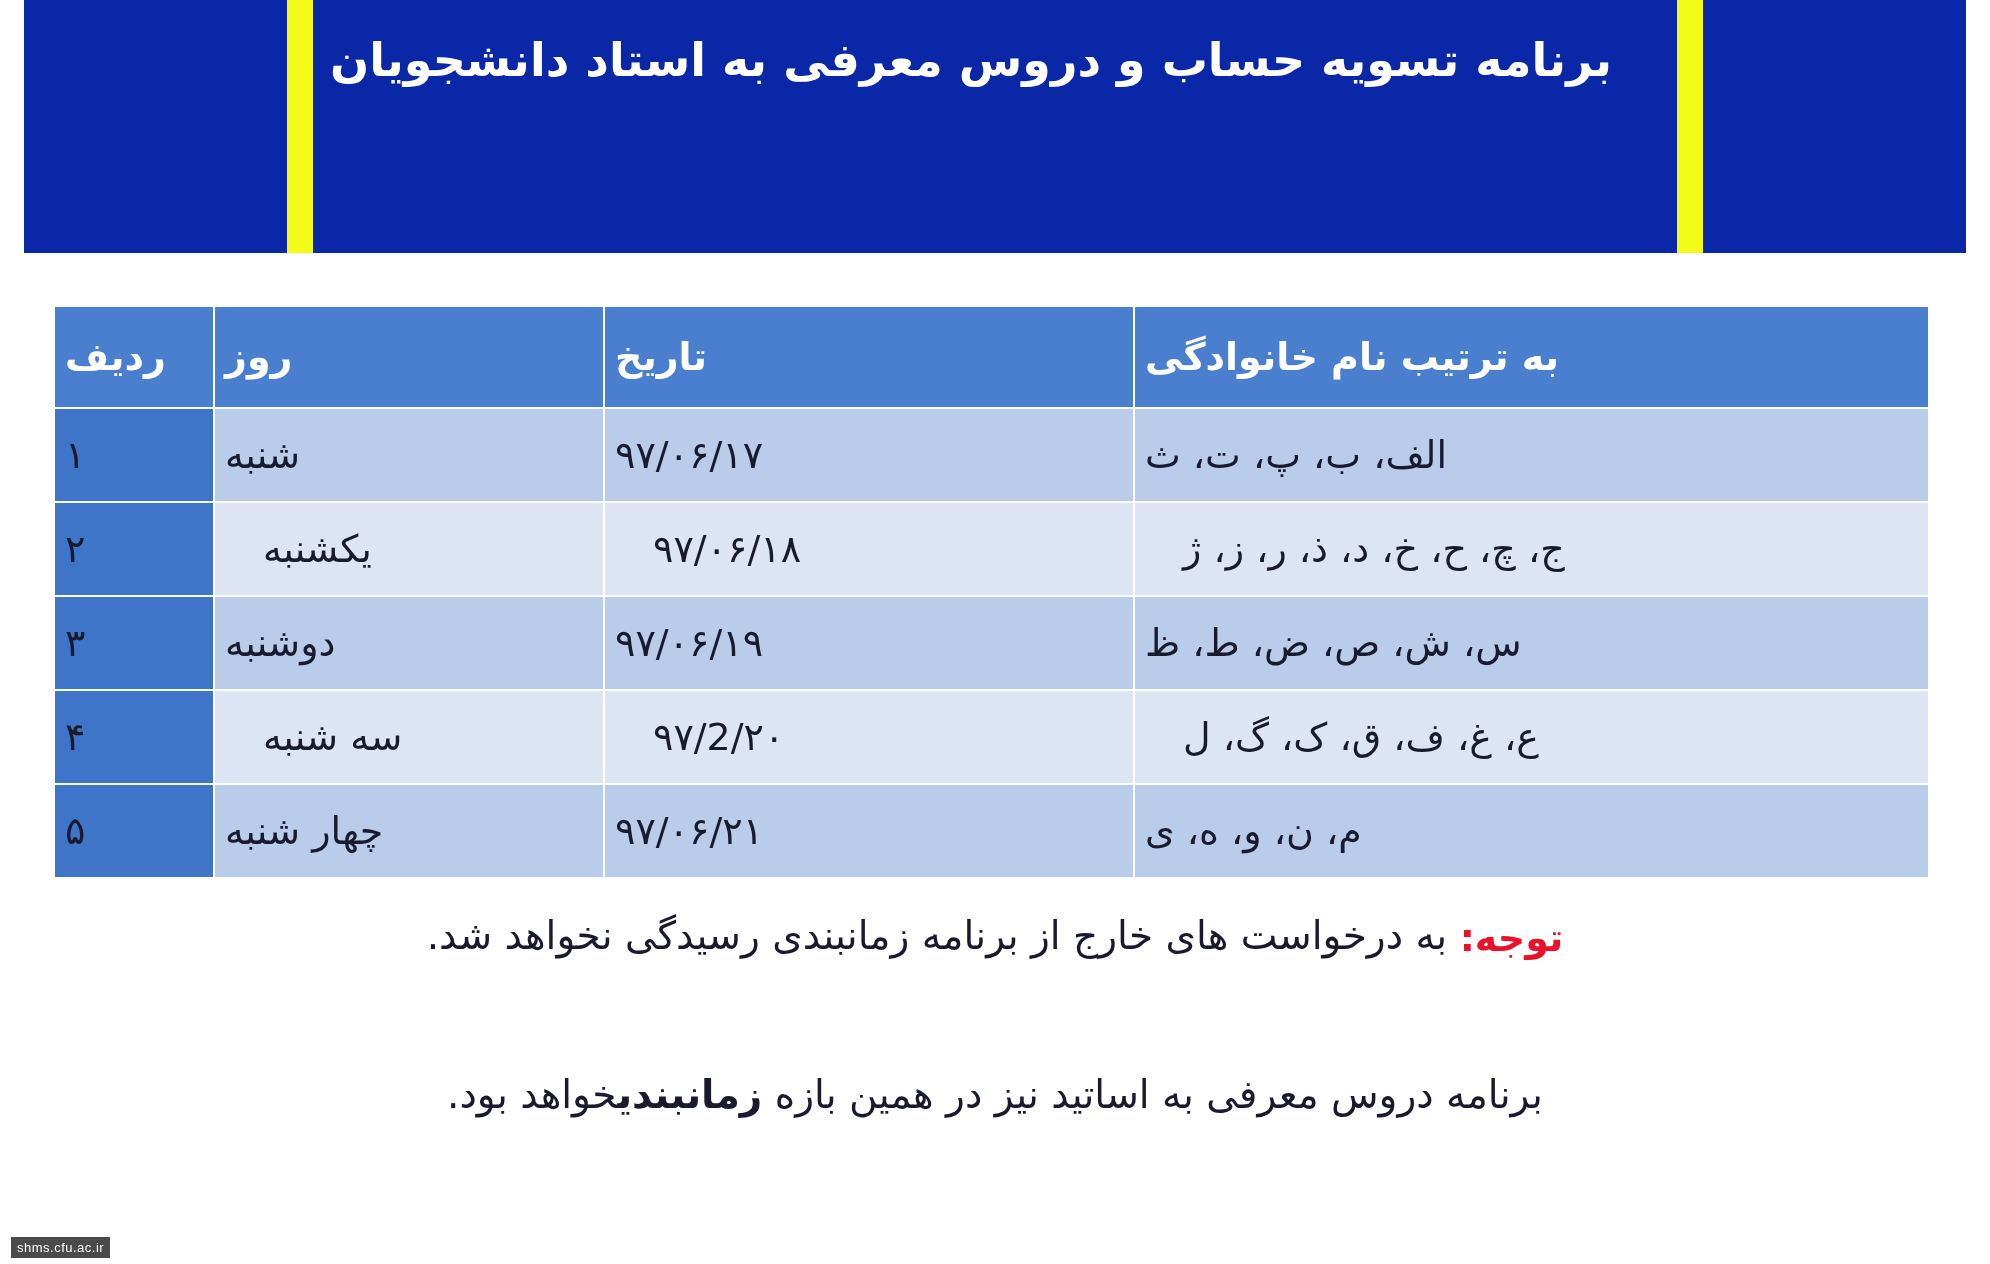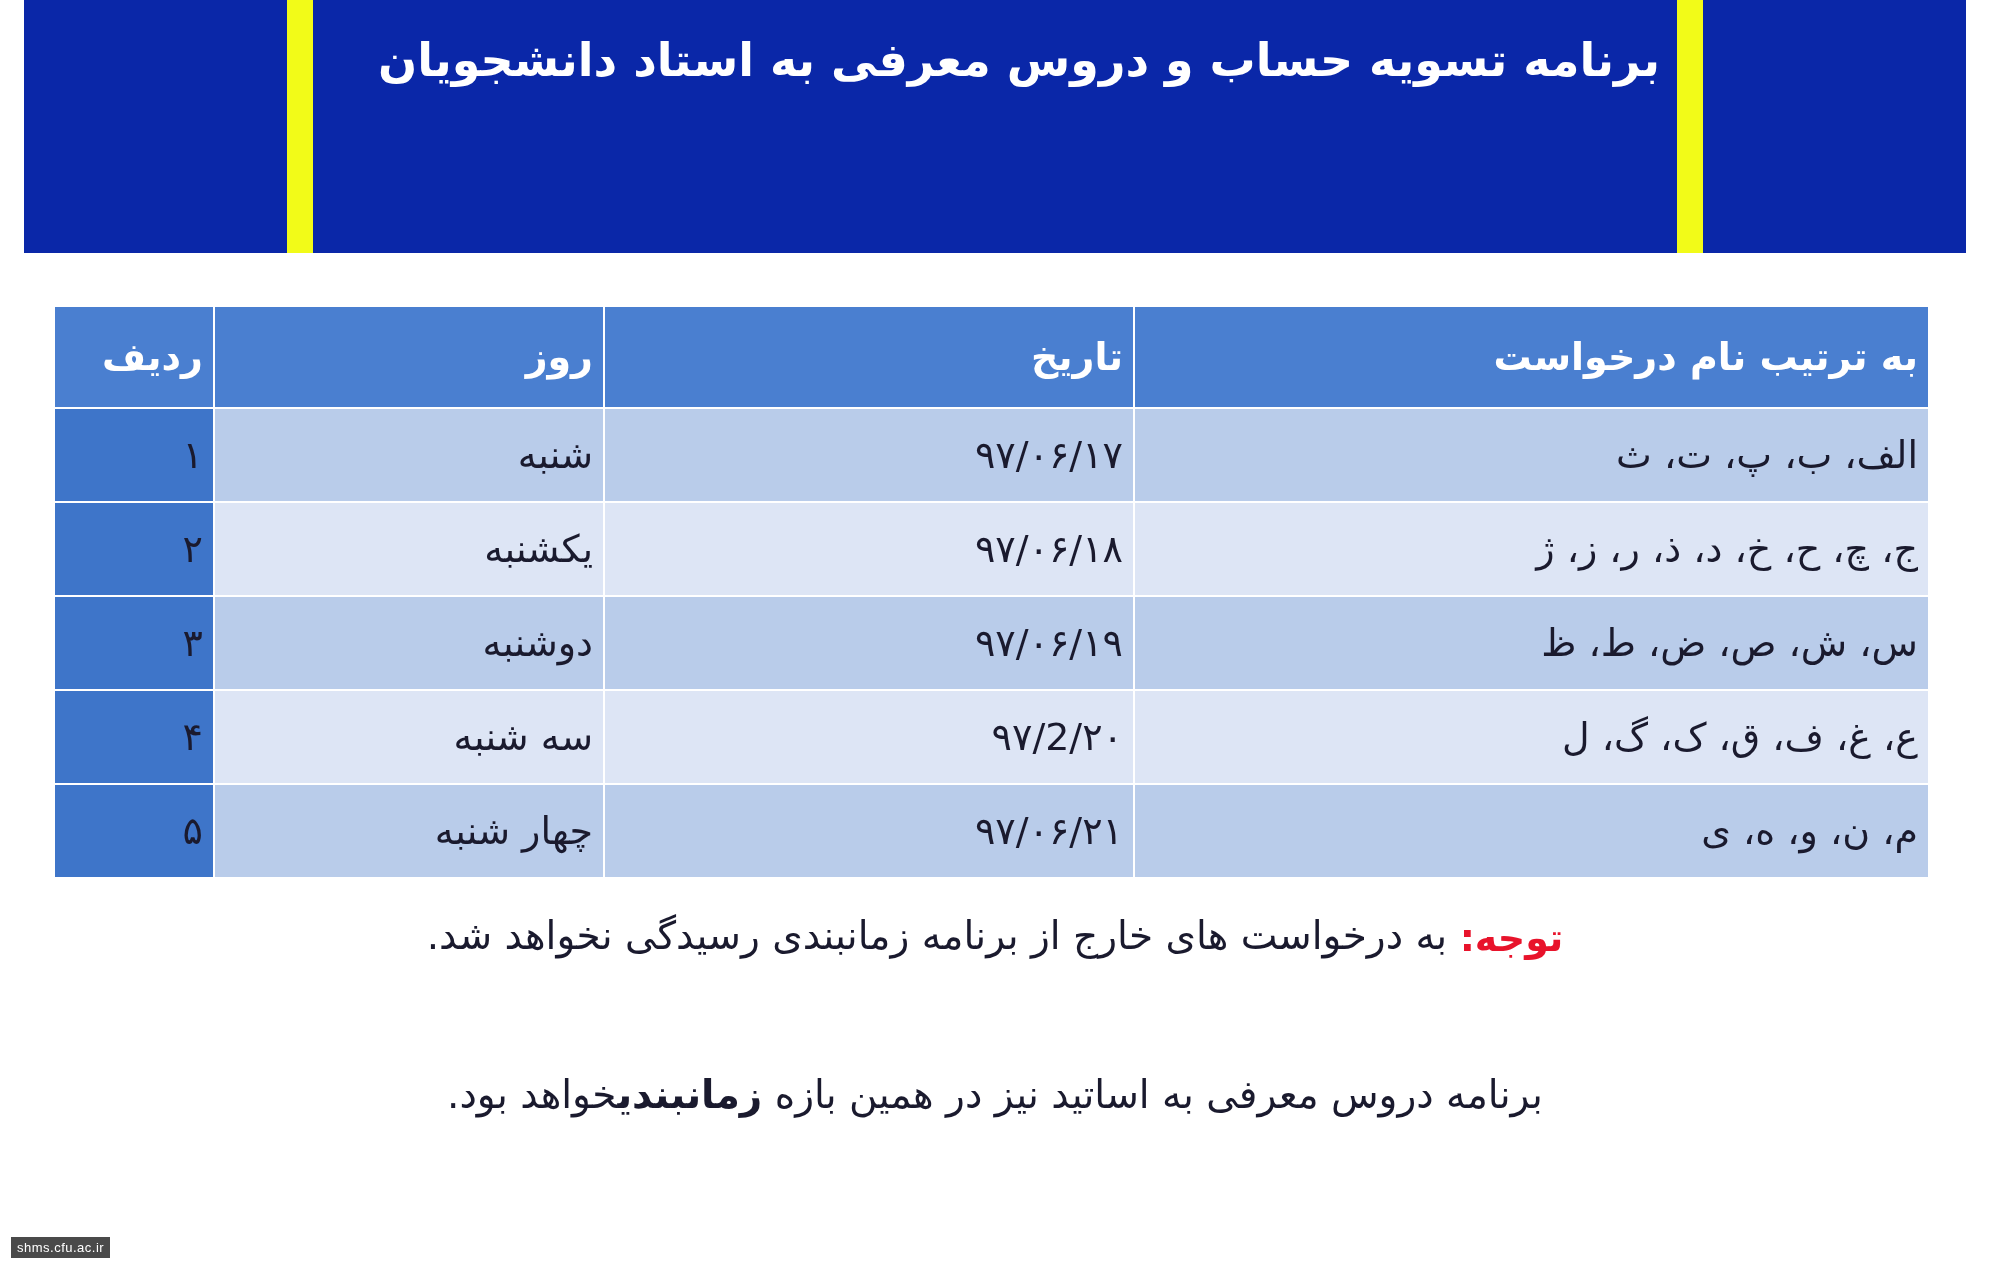--- a/index.html
+++ b/index.html
@@ -40,21 +40,21 @@
     background: #ffffff;
   }
   .banner-edge.left { left: 0; }
   .banner-edge.right { right: 0; }
 
   .banner-title {
     position: absolute;
     left: 330px;
     right: 330px;
     top: 28px;
-    text-align: right;
+    text-align: left;
     color: #ffffff;
     font-size: 46px;
     font-weight: bold;
     line-height: 1.42;
     letter-spacing: 0px;
     direction: rtl;
   }
   .banner-title .line { display: block; white-space: nowrap; }
 
   
@@ -65,21 +65,21 @@
     width: 1875px;
   }
   table.schedule {
     border-collapse: collapse;
     width: 100%;
     table-layout: fixed;
     direction: rtl;
   }
   table.schedule th, table.schedule td {
     border: 2px solid #ffffff;
-    text-align: right;
+    text-align: left;
     font-size: 38px;
     color: #1a1a2e;
     height: 92px;
     padding: 0 10px;
     font-weight: normal;
   }
   table.schedule th {
     background: #4a7fd0;
     color: #ffffff;
     font-weight: bold;
@@ -161,21 +161,21 @@
 <div class="table-wrap">
   <table class="schedule">
     <colgroup>
       <col class="c-name">
       <col class="c-tarikh">
       <col class="c-rooz">
       <col class="c-radif">
     </colgroup>
     <thead>
       <tr>
-        <th>به ترتیب نام درخواست</th>
+        <th>به ترتیب نام خانوادگی</th>
         <th>تاریخ</th>
         <th>روز</th>
         <th>ردیف</th>
       </tr>
     </thead>
     <tbody>
       <tr class="odd">
         <td class="data">الف، ب، پ، ت، ث</td>
         <td class="data">۹۷/۰۶/۱۷</td>
         <td class="data">شنبه</td>

